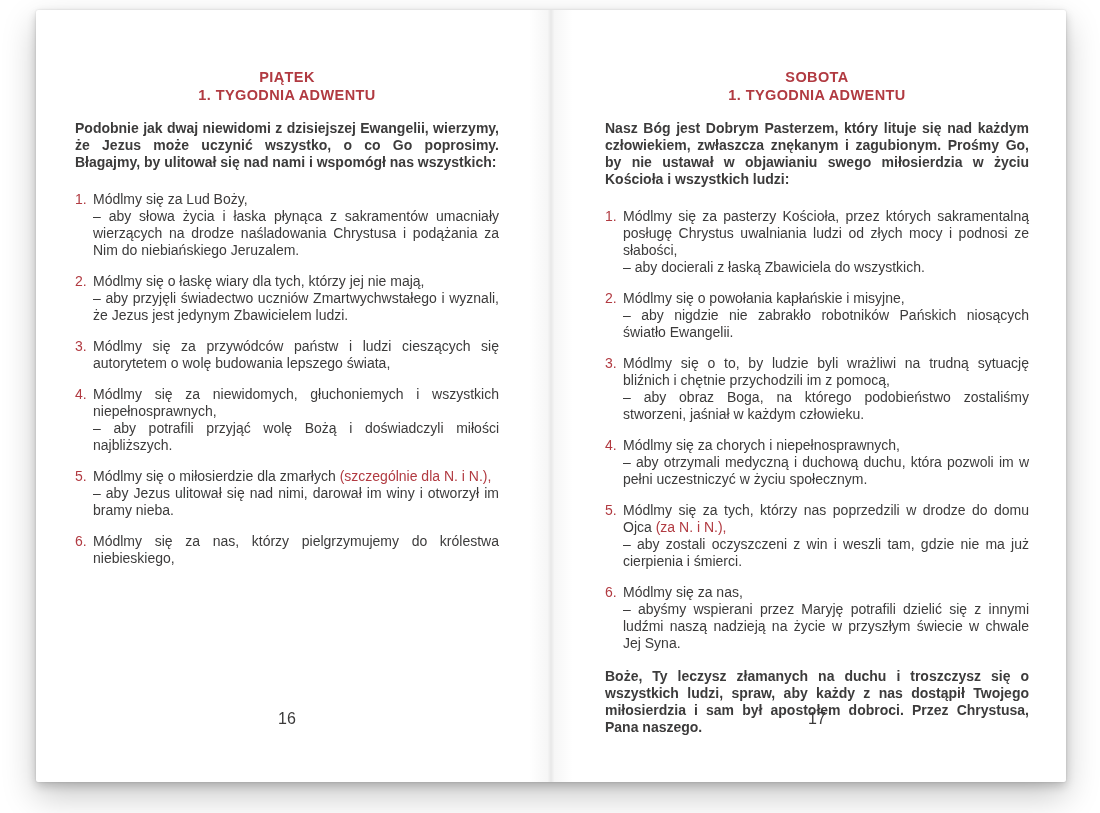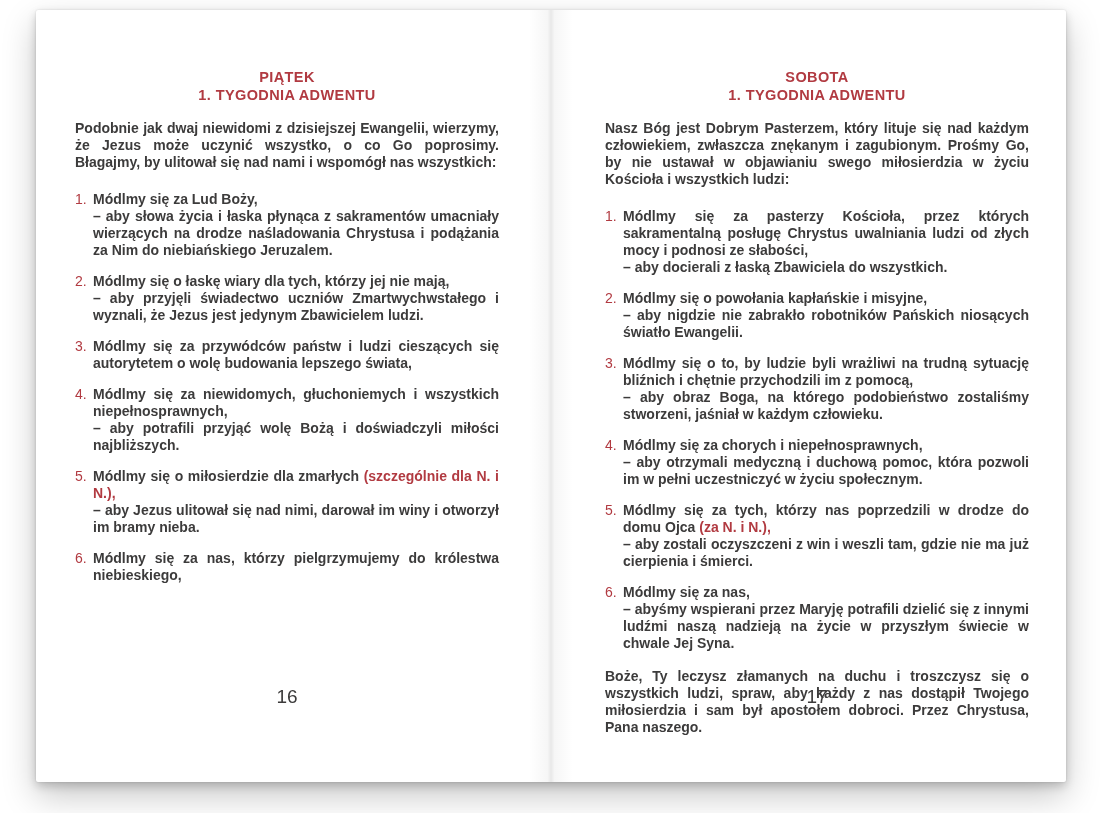--- a/index.html
+++ b/index.html
@@ -70,29 +70,28 @@
     margin-bottom: 14px;
   }
   .petition:last-child { margin-bottom: 0; }
   .pnum {
     flex: 0 0 18px;
     color: var(--accent, #b13a41);
   }
   .ptext {
     flex: 1;
     text-align: justify;
-    font-weight: bold;
   }
   .red { color: var(--accent, #b13a41); }
   .page-number {
     position: absolute;
-    top: 676px;
+    top: 700px;
     width: 424px;
     text-align: center;
-    font-size: 19px;
+    font-size: 16px;
     color: var(--body, #3c3b3b);
   }
   .pn-left  { left: 39px; }
   .pn-right { left: 569px; }
 </style>
 </head>
 <body>
 
 <div class="stage">
   <div class="book">
@@ -174,21 +173,21 @@
             <span class="pnum">3.</span>
             <div class="ptext">
               <div class="pline"><span>Módlmy się o to, by ludzie byli wrażliwi na trudną sytuację bliźnich i chętnie przychodzili im z pomocą,</span></div>
               <div class="pline"><span>– aby obraz Boga, na którego podobieństwo zostaliśmy stworzeni, jaśniał w każdym człowieku.</span></div>
             </div>
           </div>
           <div class="petition">
             <span class="pnum">4.</span>
             <div class="ptext">
               <div class="pline"><span>Módlmy się za chorych i niepełnosprawnych,</span></div>
-              <div class="pline"><span>– aby otrzymali medyczną i duchową pomoc, która pozwoli im w pełni uczestniczyć w życiu społecznym.</span></div>
+              <div class="pline"><span>– aby otrzymali medyczną i duchową duchu, która pozwoli im w pełni uczestniczyć w życiu społecznym.</span></div>
             </div>
           </div>
           <div class="petition">
             <span class="pnum">5.</span>
             <div class="ptext">
               <div class="pline"><span>Módlmy się za tych, którzy nas poprzedzili w drodze do domu Ojca </span><span class="red">(za N. i N.),</span></div>
               <div class="pline"><span>– aby zostali oczyszczeni z win i weszli tam, gdzie nie ma już cierpienia i śmierci.</span></div>
             </div>
           </div>
           <div class="petition">

